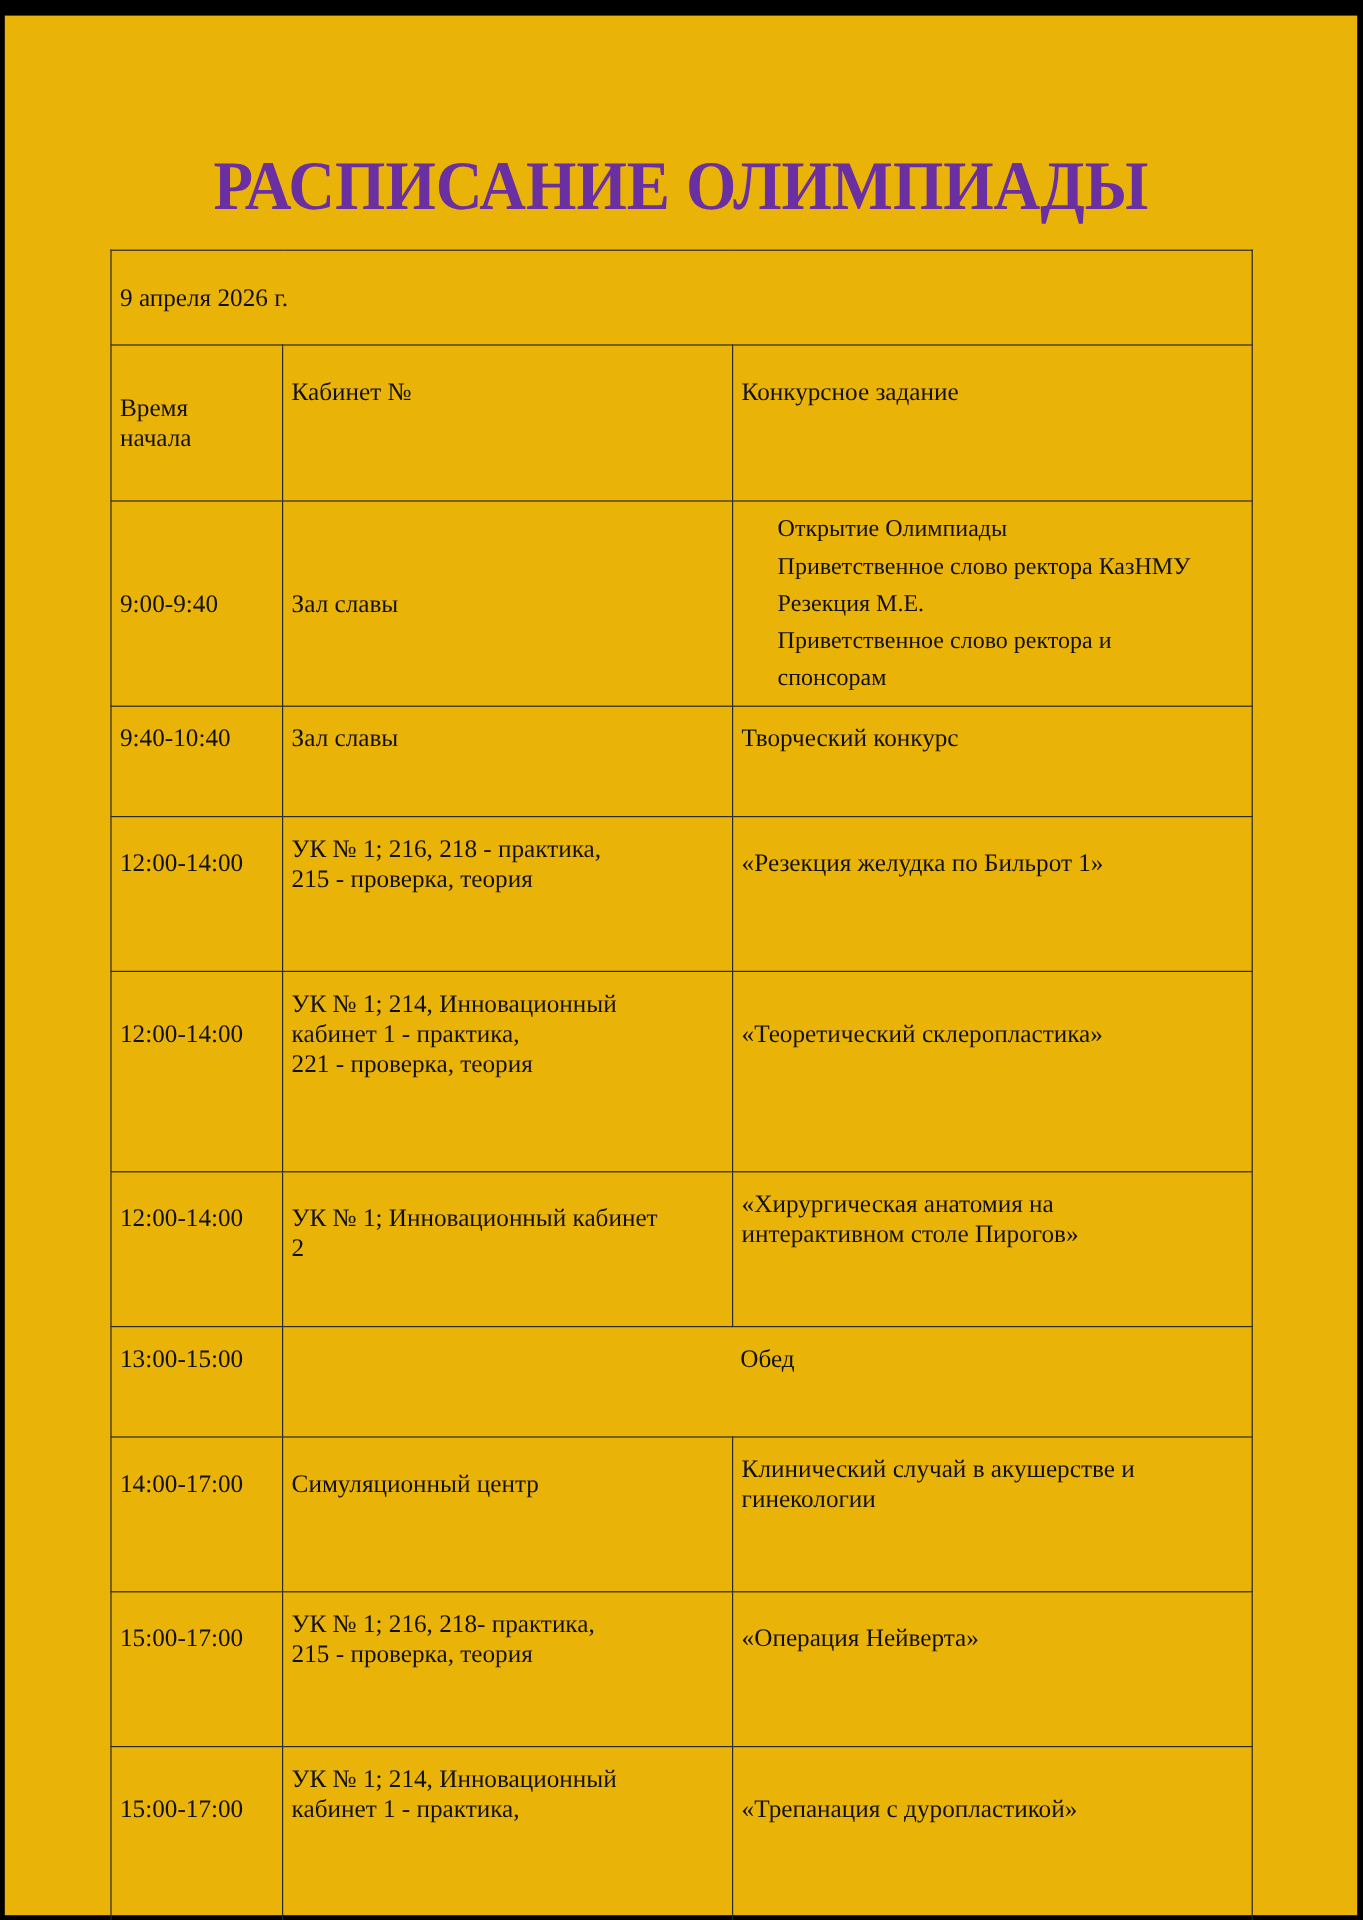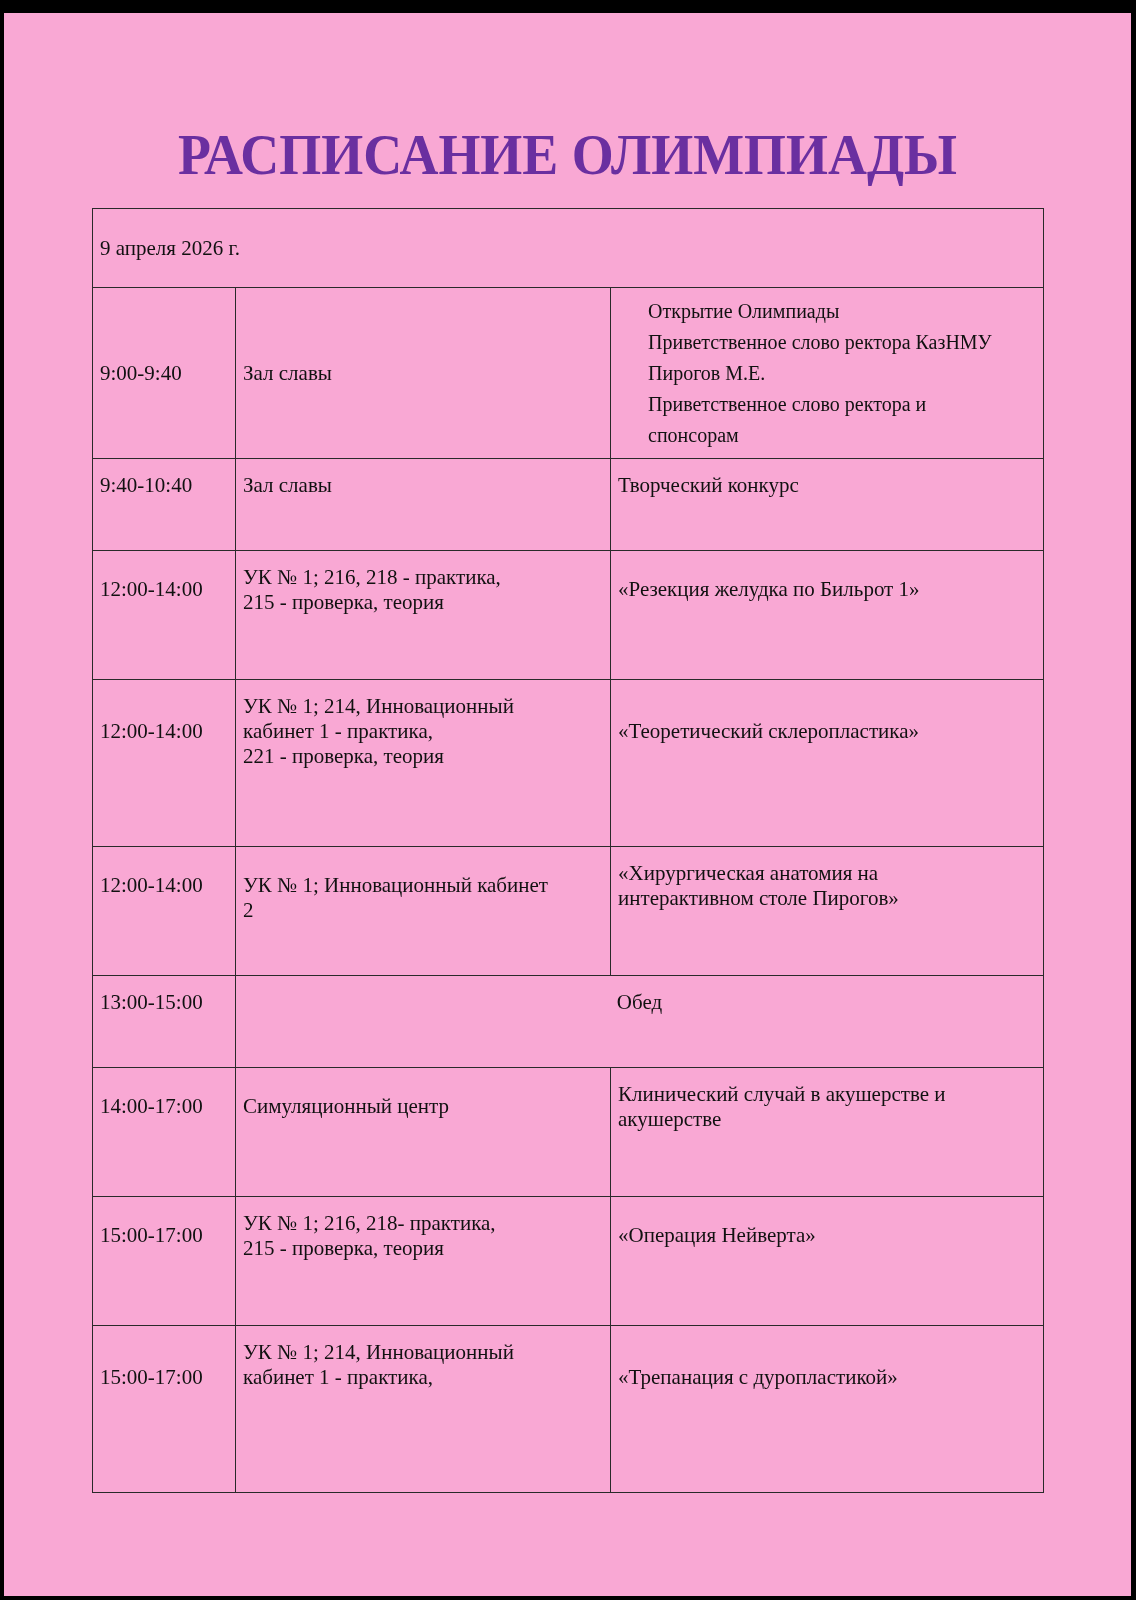--- a/index.html
+++ b/index.html
@@ -7,21 +7,21 @@
     width: 1136px; height: 1600px;
     background: #000;
     position: relative;
     overflow: hidden;
     font-family: "Liberation Serif", "DejaVu Serif", serif;
   }
   .page {
     position: absolute;
     left: 4px; top: 13px;
     width: 1127px; height: 1583px;
-    background: #f9a8d4;
+    background: #eab308;
   }
   .title {
     position: absolute;
     left: 0; right: 0; top: 108px;
     text-align: center;
     color: #6a2fa0;
     font-family: "Liberation Serif", "DejaVu Serif", serif;
     font-weight: bold;
     font-size: 58px;
     letter-spacing: 0px;
@@ -69,28 +69,36 @@
   <table class="schedule">
     <colgroup>
         <col class="c1">
         <col class="c2">
         <col class="c3">
       </colgroup>
     <tbody>
         <tr class="date-row">
       <td colspan="3">9 апреля 2026 г.</td>
     </tr>
+    <tr class="head-row">
+      <th>
+        <span class="line">Время</span>
+        <span class="line">начала</span>
+      </th>
+      <th class="mid">Кабинет №</th>
+      <th class="mid">Конкурсное задание</th>
+    </tr>
 
     <tr class="r-open">
       <td>9:00-9:40</td>
       <td>Зал славы</td>
       <td class="task">
         <span class="line">Открытие Олимпиады</span>
         <span class="line">Приветственное слово ректора КазНМУ</span>
-        <span class="line">Пирогов М.Е.</span>
+        <span class="line">Резекция М.Е.</span>
         <span class="line">Приветственное слово ректора и</span>
         <span class="line">спонсорам</span>
       </td>
     </tr>
 
     <tr class="r-std">
       <td class="top-aligned">9:40-10:40</td>
       <td class="top-aligned">Зал славы</td>
       <td class="top-aligned">Творческий конкурс</td>
     </tr>
@@ -130,21 +138,21 @@
     <tr class="r-std">
       <td class="top-aligned">13:00-15:00</td>
       <td colspan="2" class="lunch">Обед</td>
     </tr>
 
     <tr class="r-tall">
       <td class="top-aligned" style="padding-top:26px !important">14:00-17:00</td>
       <td class="top-aligned" style="padding-top:26px !important">Симуляционный центр</td>
       <td class="top-aligned">
         <span class="line">Клинический случай в акушерстве и</span>
-        <span class="line">акушерстве</span>
+        <span class="line">гинекологии</span>
       </td>
     </tr>
 
     <tr class="r-tall">
       <td class="top-aligned" style="padding-top:26px !important">15:00-17:00</td>
       <td class="top-aligned">
         <span class="line">УК № 1; 216, 218- практика,</span>
         <span class="line">215 - проверка, теория</span>
       </td>
       <td class="top-aligned" style="padding-top:26px !important">«Операция Нейверта»</td>

